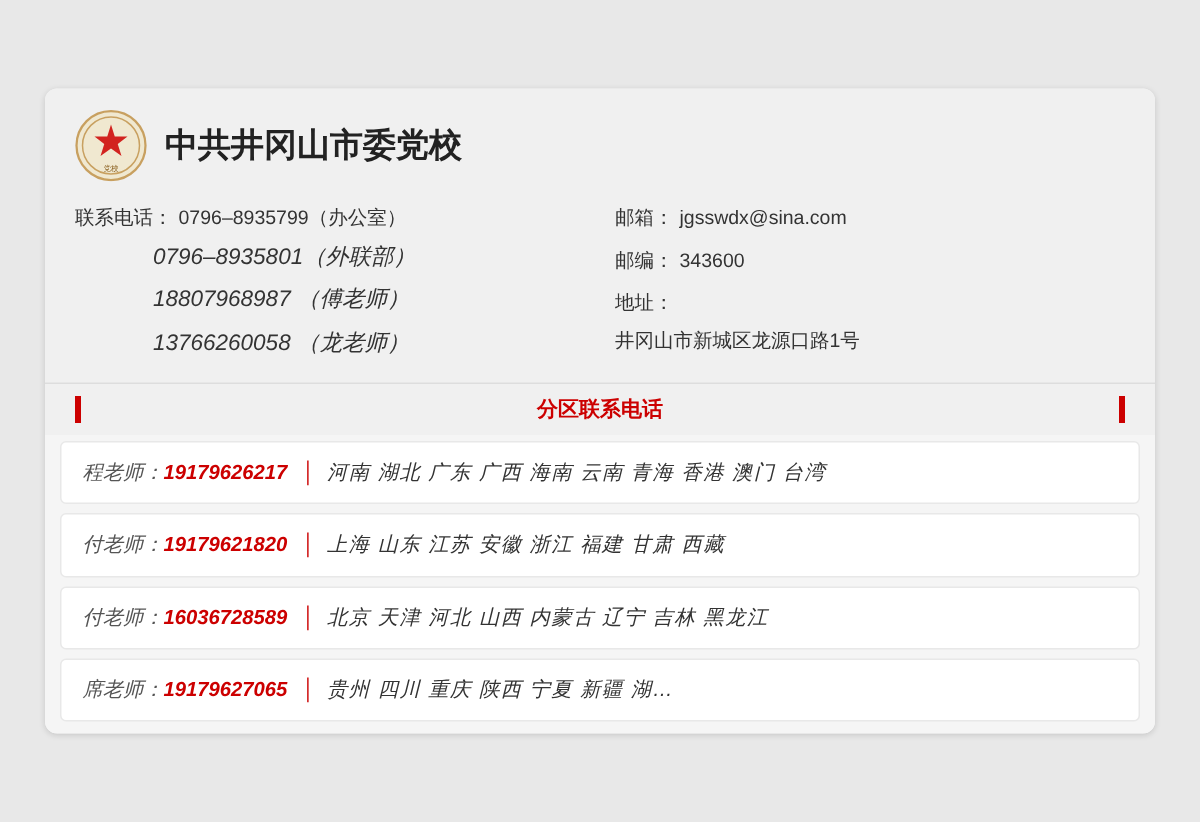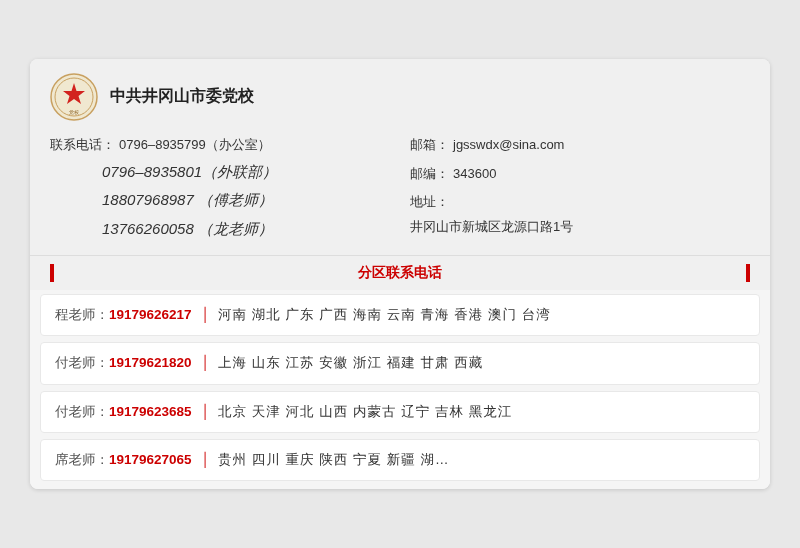--- a/index.html
+++ b/index.html
@@ -30,21 +30,21 @@
       align-items: center;
       margin-bottom: 12px;
     }
     .school-logo {
       width: 48px;
       height: 48px;
       margin-right: 12px;
       flex-shrink: 0;
     }
     .school-name {
-      font-size: 16px;
+      font-size: 22px;
       font-weight: bold;
       color: #222;
     }
     .contact-grid {
       display: flex;
       gap: 20px;
     }
     .contact-left {
       flex: 1;
     }
@@ -99,20 +99,21 @@
       background: #fff;
       border: 1px solid #e8e8e8;
       border-radius: 4px;
       padding: 10px 14px;
       margin-bottom: 6px;
       font-size: 13.5px;
       color: #333;
       display: flex;
       align-items: center;
       line-height: 1.5;
+      font-style: italic;
     }
     .region-item:last-child {
       margin-bottom: 0;
     }
     .teacher-name {
       color: #555;
       flex-shrink: 0;
     }
     .teacher-phone {
       color: #cc0000;
@@ -215,21 +216,21 @@
 
     <div class="region-item">
       <span class="teacher-name">付老师：</span>
       <span class="teacher-phone">19179621820</span>
       <span class="region-separator">│</span>
       <span class="regions-text">上海  山东  江苏  安徽  浙江  福建  甘肃  西藏</span>
     </div>
 
     <div class="region-item">
       <span class="teacher-name">付老师：</span>
-      <span class="teacher-phone">19179623685</span>
+      <span class="teacher-phone">16036728589</span>
       <span class="region-separator">│</span>
       <span class="regions-text">北京  天津  河北  山西  内蒙古  辽宁  吉林  黑龙江</span>
     </div>
 
     <div class="region-item watermark-overlay" style="position:relative;">
       <span class="teacher-name">席老师：</span>
       <span class="teacher-phone">19179627065</span>
       <span class="region-separator">│</span>
       <span class="regions-text">贵州  四川  重庆  陕西  宁夏  新疆  湖…</span>
     </div>

